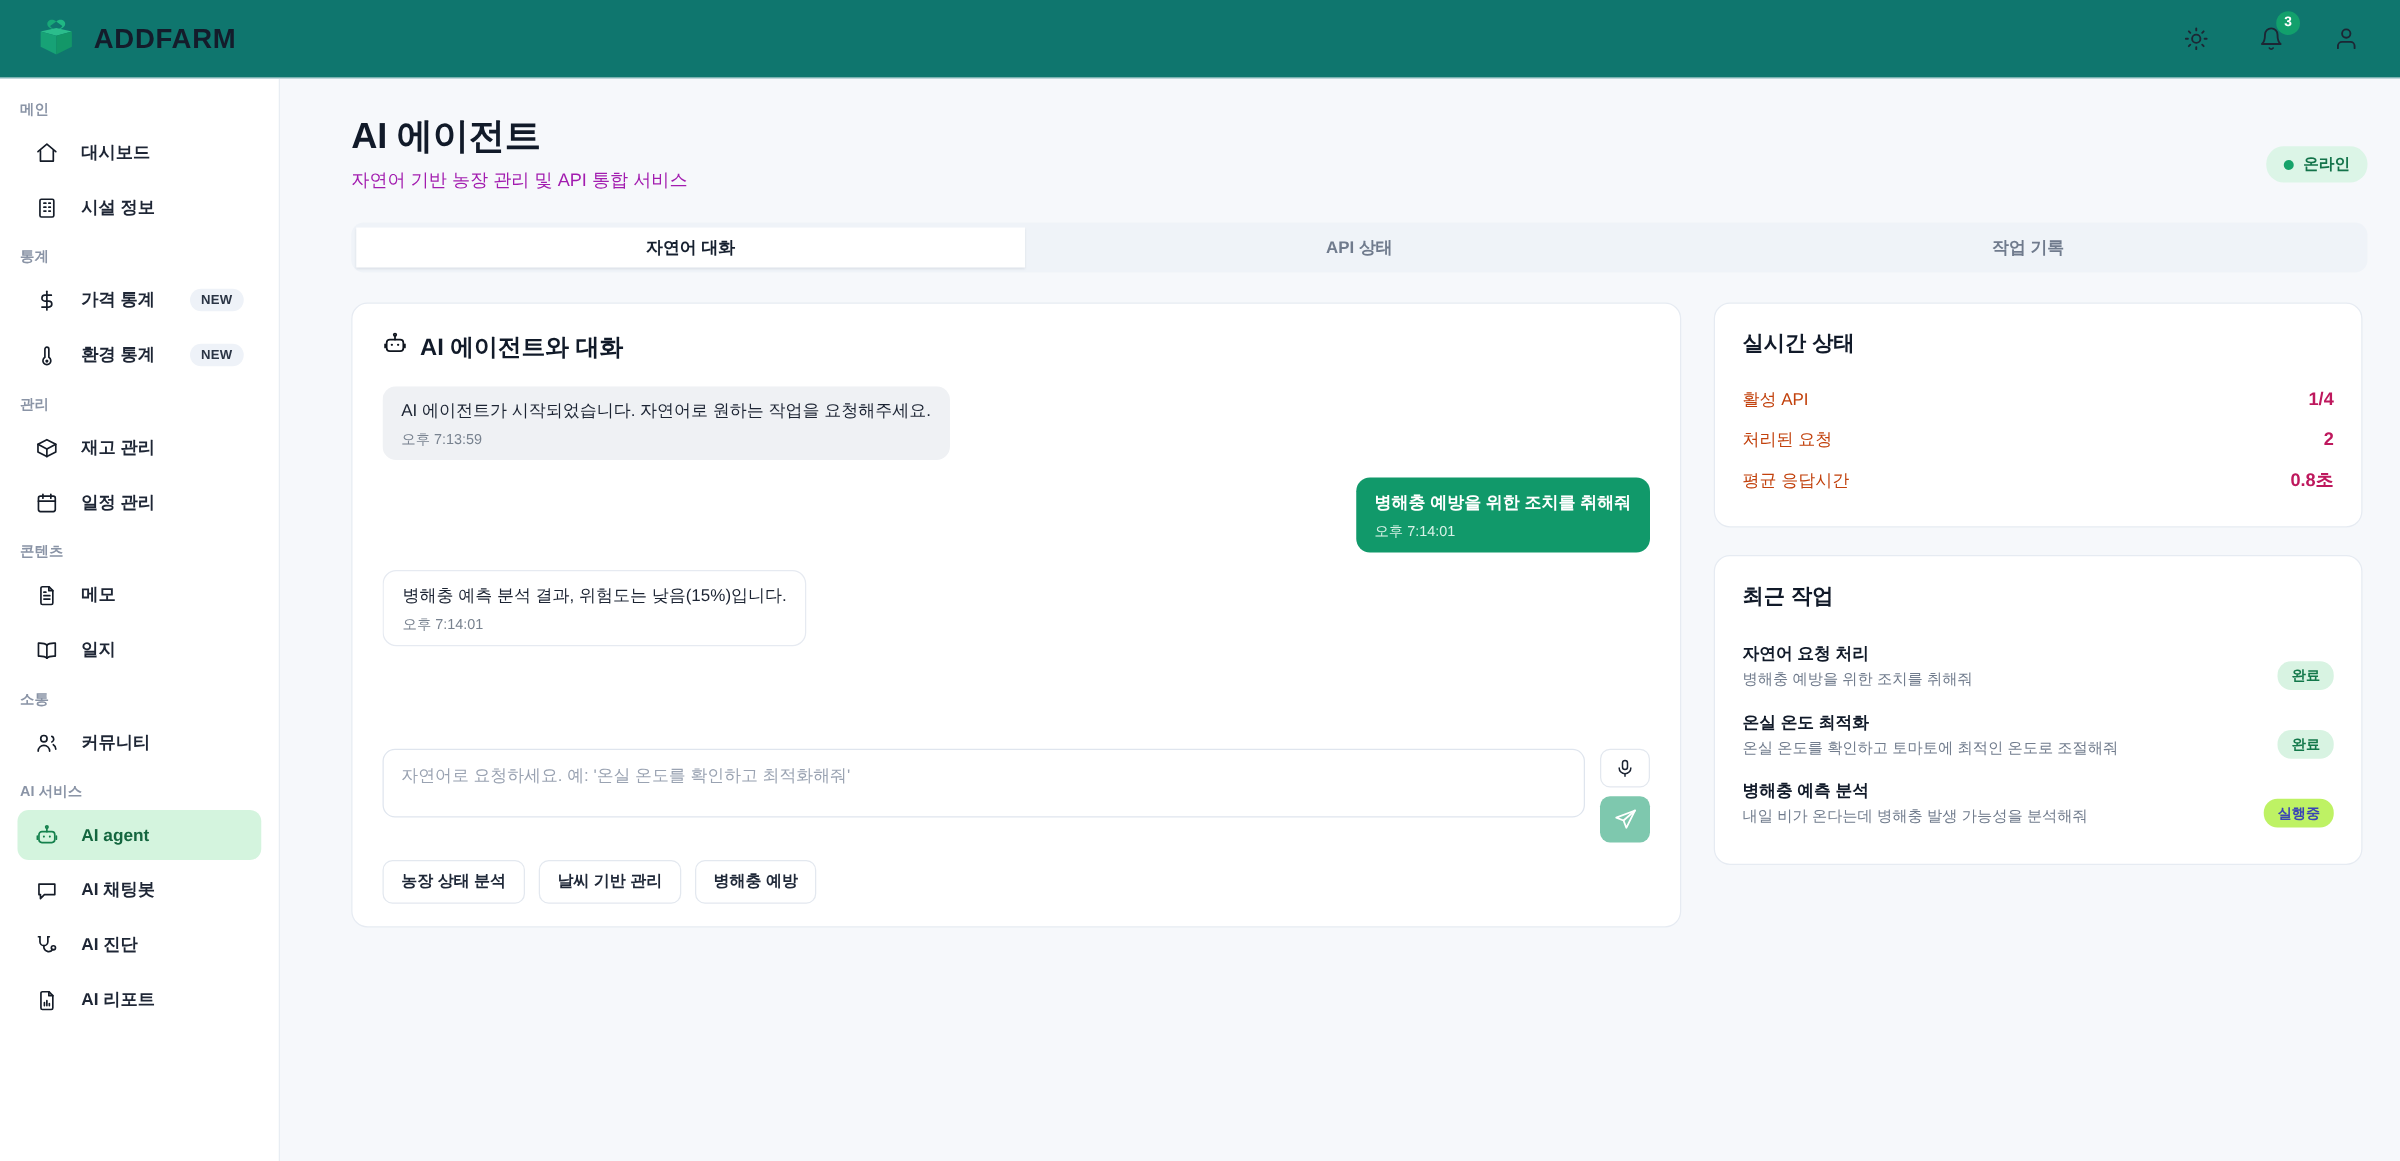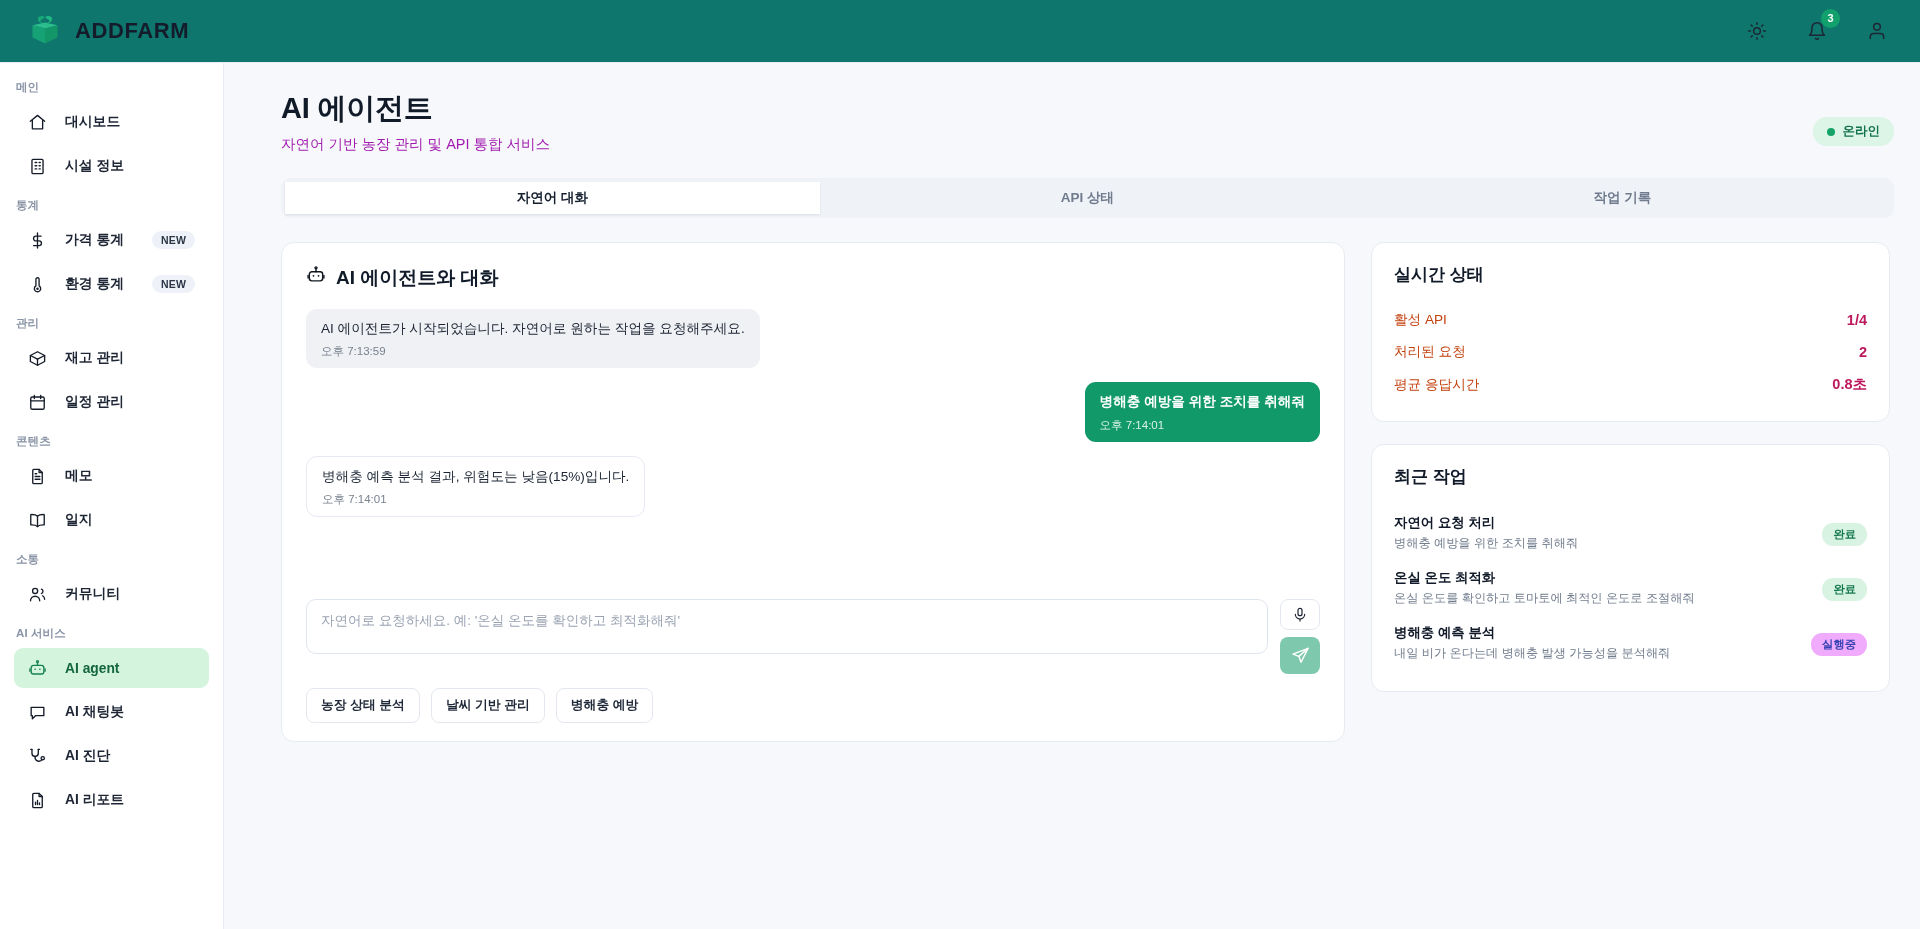--- a/index.html
+++ b/index.html
@@ -148,32 +148,32 @@
   .rail-card { padding: 20px 22px 20px; }
   .rail-title { font-size: 17px; font-weight: 700; color: #111a29; margin-bottom: 18px; }
   .stat-row {
     display: flex; align-items: center; justify-content: space-between;
     padding: 7px 0;
   }
   .stat-label { font-size: 13.6px; color: #c2410c; }
   .stat-value { font-size: 14.5px; font-weight: 700; color: #be185d; }
 
   .task-row {
-    display: flex; align-items: center; justify-content: space-between; gap: 12px;
+    display: flex; align-items: flex-end; justify-content: space-between; gap: 12px;
     padding: 8px 0 9px;
   }
   .task-main { flex: 1 1 auto; }
   .task-title { font-size: 13.4px; font-weight: 700; color: #111a29; margin-bottom: 4px; }
   .task-desc { font-size: 12.2px; color: #717c8d; line-height: 1.3; }
   .status-badge {
     flex: 0 0 auto; border-radius: 11px; font-size: 11.3px; font-weight: 700;
     padding: 4px 11px; margin-top: 4px; white-space: nowrap;
   }
   .status-badge.done { background: #d8f3e2; color: #13784a; }
-  .status-badge.running { background: #f0abfc; color: #3a44b5; }
+  .status-badge.running { background: #bef264; color: #3a44b5; }
 </style>
 </head>
 <body>
 
 <div class="app">
 
   <header class="topbar">
     <div class="brand">
       <svg class="brand-logo" viewBox="0 0 34 34">
         <path d="M17 3.2c-1.9-1.6-4.6-1.8-6.3-.2-1.5 1.4-1 3.9 1 5.2.9.6 2.1 1 3.4 1.1-1.3-.6-2.4-1.5-3-2.6z" fill="#18a878"></path>

